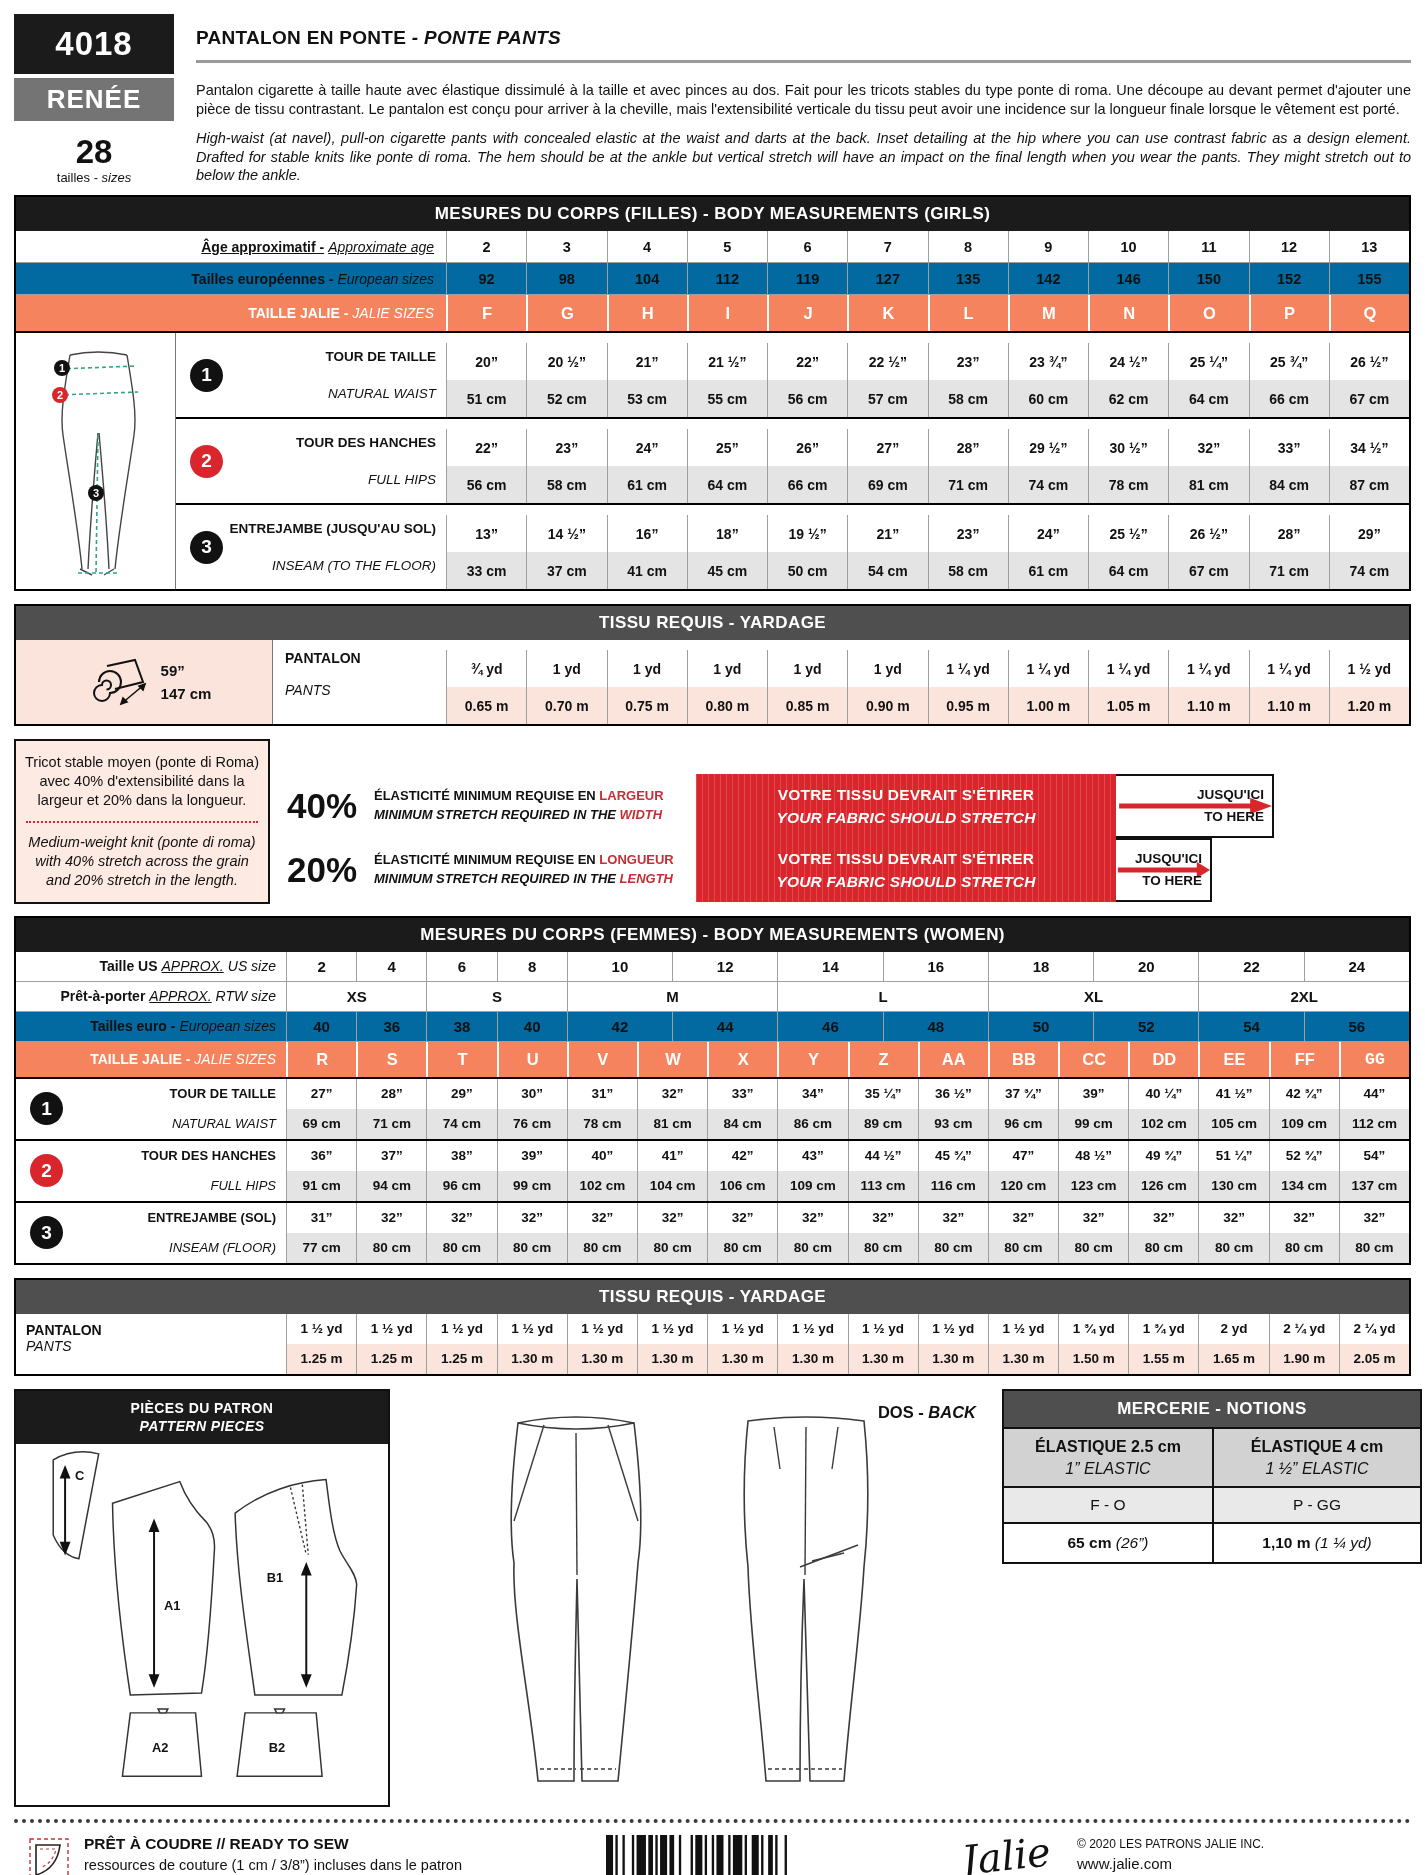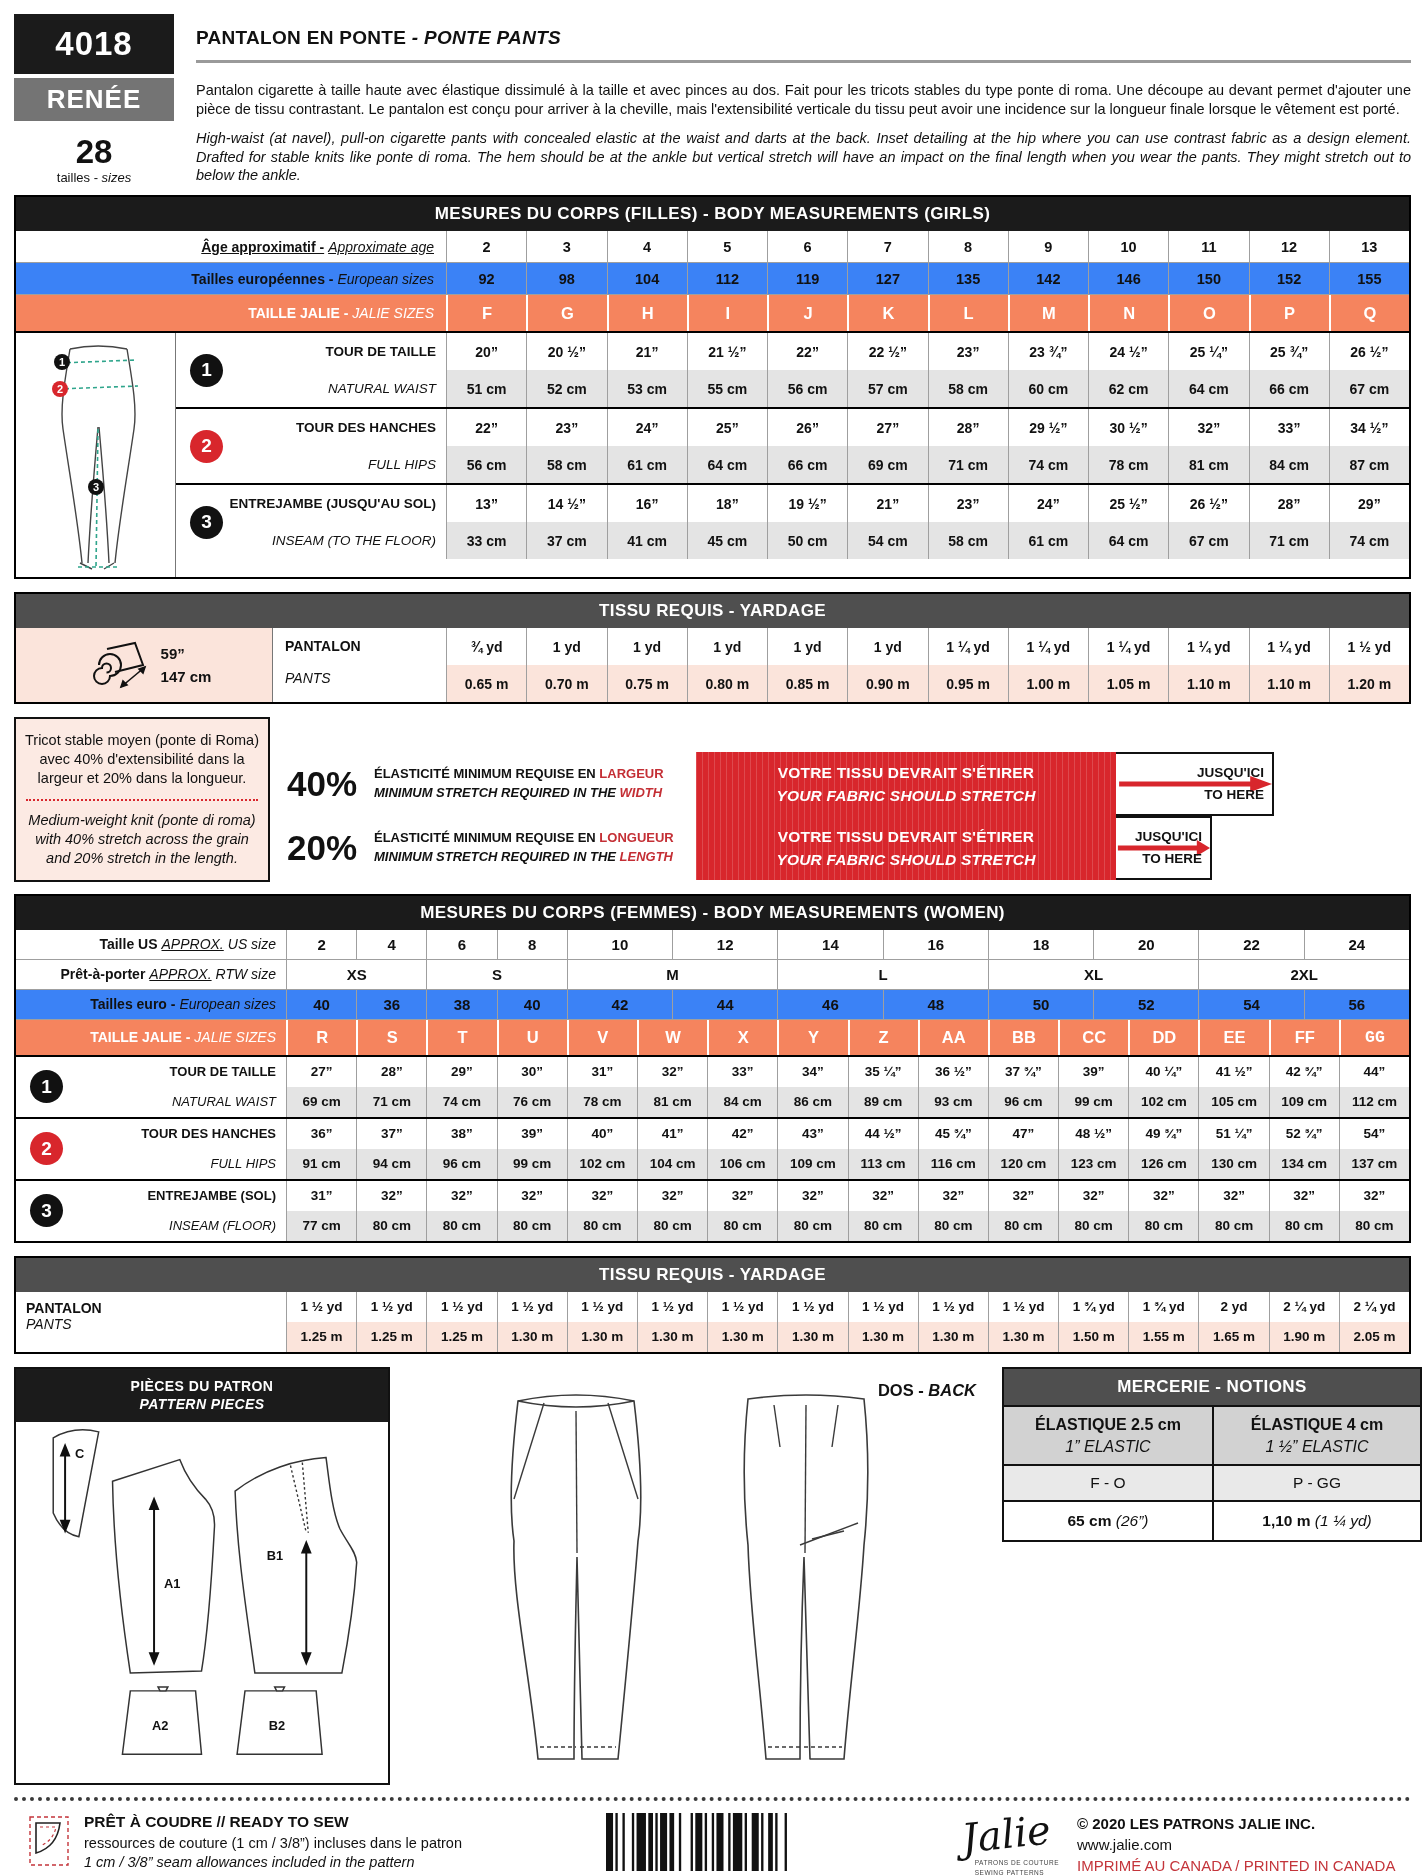--- a/index.html
+++ b/index.html
@@ -21,36 +21,36 @@
   
   .tbl{border:2.5px solid #000;margin-bottom:13px;background:#fff;}
   .tbar{background:#1b1b1b;color:#fff;text-align:center;font-weight:bold;font-size:17px;padding:7px 0;letter-spacing:.4px;}
   .tbar .it{}
   .tbar.gray{background:#4f4f4f;}
   .trow{display:flex;border-top:1px solid #9f9f9f;}
   .trow.first{border-top:none;}
   .tlabel{width:430px;flex:none;text-align:right;padding:0 12px 0 0;font-size:14px;display:flex;align-items:center;justify-content:flex-end;gap:4px;height:31px;}
   .tcells{flex:1;display:flex;}
   .tc{flex:1;display:flex;align-items:center;justify-content:center;border-left:1px solid #9f9f9f;font-weight:bold;font-size:14.5px;}
-  .row-gray{background:#3b82f6;}
+  .row-gray{background:#0369a1;}
   .row-jalie{background:#F5845E;color:#fff;}
   .row-jalie .tlabel{height:36px;}
   .row-jalie .tc{border-left:2px solid #fff;font-size:16.5px;}
   .mwrap{display:flex;border-top:2px solid #000;}
   .fig{width:160px;flex:none;border-right:1.5px solid #777;display:flex;align-items:center;justify-content:center;padding:4px;}
   .mrows{flex:1;}
   .mrow{display:flex;border-top:2px solid #000;}
   .mrow.first{border-top:none;}
   .mlabel{width:270px;flex:none;display:flex;align-items:center;}
   .badge{width:33px;height:33px;border-radius:50%;background:#111;color:#fff;font-size:19px;font-weight:bold;display:flex;align-items:center;justify-content:center;margin-left:14px;flex:none;}
   .badge.red{background:#D8262C;}
   .mtext{flex:1;}
   .mfr{font-weight:bold;font-size:13.5px;height:37px;display:flex;align-items:center;justify-content:flex-end;padding-right:10px;}
   .men{font-style:italic;font-size:13.5px;height:37px;display:flex;align-items:center;justify-content:flex-end;padding-right:10px;}
-  .mcells{flex:1;display:flex;}
+  .mcells{flex:1;display:flex;margin-top:10px;}
   .pair{flex:1;border-left:1px solid #9f9f9f;display:flex;flex-direction:column;}
   .pin,.pcm{height:37px;display:flex;align-items:center;justify-content:center;font-weight:bold;font-size:14px;}
   .pcm{background:#E4E4E4;}
   .pair.pink .pcm{background:#FBE4DB;}
   
   .ywrap{display:flex;}
   .yfab{width:256px;flex:none;background:#FBE4DB;display:flex;align-items:center;justify-content:center;gap:12px;padding:6px;}
   .yfab .fw{font-weight:bold;font-size:15px;line-height:1.55;}
   .ylabel{width:174px;flex:none;border-left:1.5px solid #777;padding:10px 0 0 12px;font-size:14px;}
   .ylabel .l1{font-weight:bold;}
@@ -109,21 +109,21 @@
   .f-l1{font-weight:bold;font-size:15.5px;margin-bottom:4px;}
   .f-l2{font-size:14.5px;margin-bottom:3px;}
   .f-l3{font-size:14.5px;font-style:italic;}
   .f-bar{flex:none;text-align:center;margin:0 auto;}
   .f-num{font-family:"DejaVu Sans Mono",monospace;font-size:17px;letter-spacing:5px;margin-top:-1px;}
   .f-right{display:flex;gap:18px;flex:none;width:500px;justify-content:flex-end;padding-right:4px;}
   .logo-wrap{text-align:center;padding-top:2px;}
   .logo-script{font-family:"DejaVu Serif",serif;font-style:italic;font-size:40px;line-height:.95;transform:rotate(-6deg);}
   .logo-sub{font-size:6.5px;letter-spacing:.5px;color:#444;margin-top:5px;text-align:left;padding-left:22px;line-height:1.5;}
   .f-copy{padding-top:2px;width:330px;}
-  .f-c1{font-weight:bold;font-size:15px;}
+  .f-c1{font-weight:normal;font-size:12px;}
   .f-c2{font-size:15px;margin:4px 0;}
   .f-c3{font-size:15px;color:#C4353B;}
 </style>
 </head>
 <body>
 
 <div class="hdr">
   <div class="hdr-left">
     <div class="num-box">4018</div>
     <div class="name-box">RENÉE</div>

